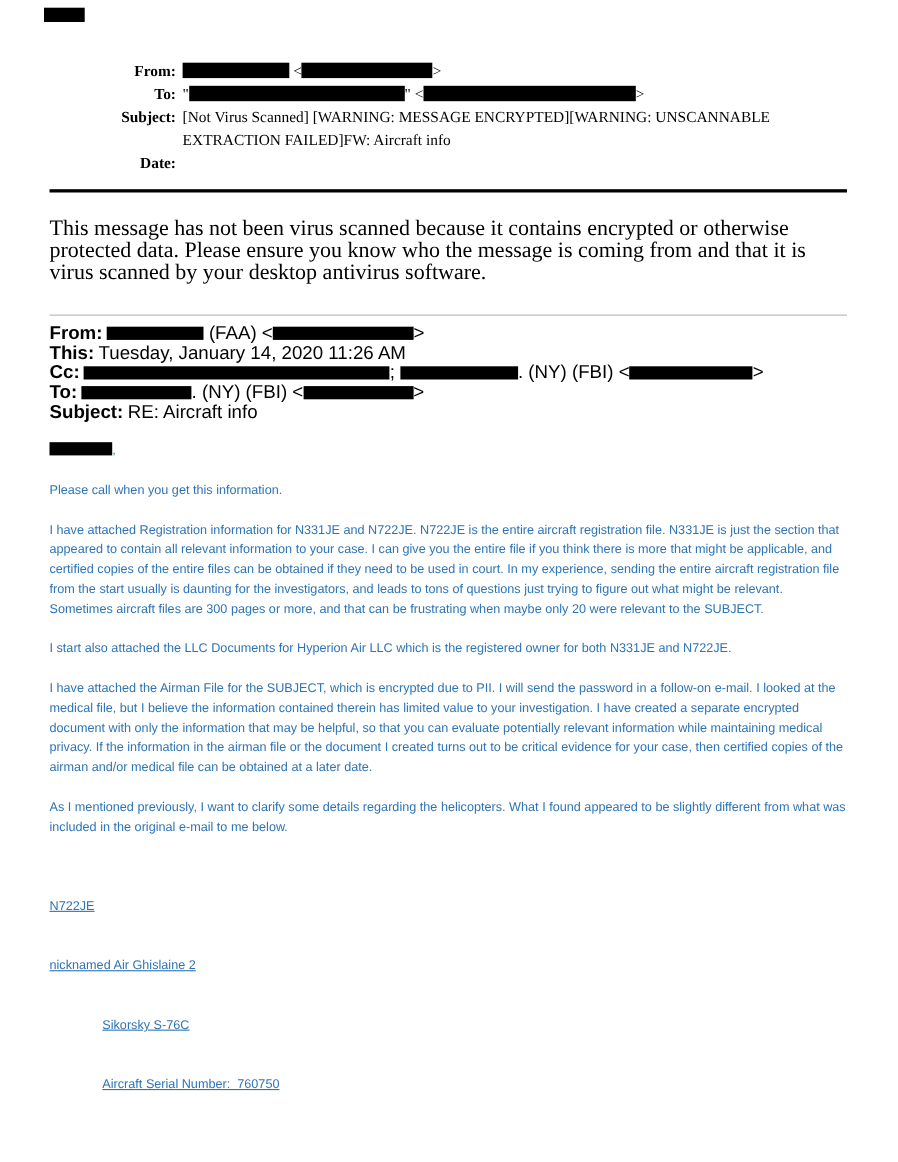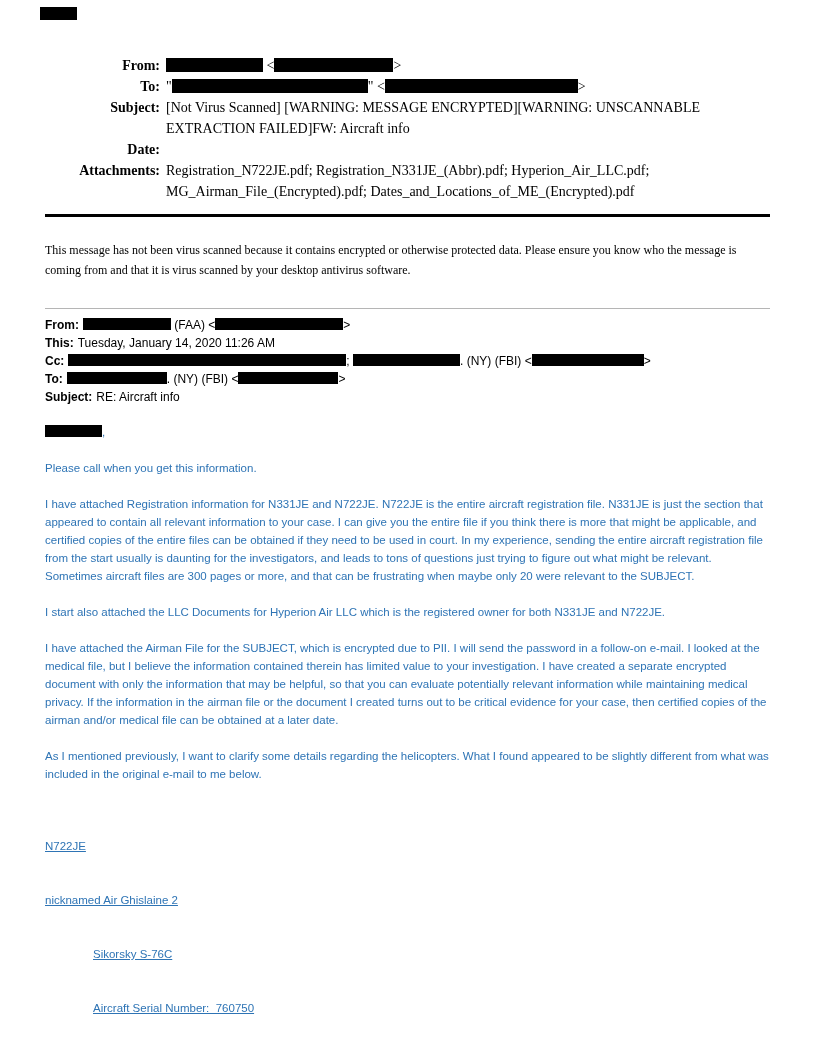--- a/index.html
+++ b/index.html
@@ -21,25 +21,25 @@
   .redact.h12 { height: 12px; vertical-align: -1px; }
   .redact-top { position: absolute; top: 7px; left: 40px; width: 37px; height: 13px; background: #000; }
 
   
   .outer-header { font-size: 14px; line-height: 21px; }
   .hdr-row { display: flex; }
   .hdr-label { width: 115px; flex: none; text-align: right; font-weight: bold; }
   .hdr-value { margin-left: 6px; width: 575px; white-space: pre-wrap; }
 
   .rule-thick { width: 725px; height: 3px; background: #000; margin-top: 12px; }
-  .virus { margin-top: 23px; width: 705px; font-size: 12px; line-height: 20px; }
+  .virus { margin-top: 23px; width: 705px; font-size: 20px; line-height: 20px; }
   .rule-thin { width: 725px; height: 1px; background: #b5b5b5; margin-top: 28px; }
 
   
-  .inner-header { margin-top: 7px; font-family: "Liberation Sans", sans-serif; font-size: 12px; line-height: 18px; }
+  .inner-header { margin-top: 7px; font-family: "Liberation Sans", sans-serif; font-size: 17px; line-height: 18px; }
   .ih-row { white-space: pre-wrap; }
   .ih-label { font-weight: bold; margin-right: 4px; }
 
   
   .body-text { margin-top: 17px; font-family: "Liberation Sans", sans-serif; font-size: 11.5px; line-height: 18px; color: #2E74B5; }
   .para { width: 725px; margin-bottom: 18px; white-space: pre-wrap; }
   .block-line { white-space: pre-wrap; text-decoration: underline; }
   .indent { padding-left: 48px; }
 </style>
 </head>
@@ -57,24 +57,20 @@
     <div class="hdr-row">
       <div class="hdr-label">To:</div>
       <div class="hdr-value"><span>"</span><span class="redact h14" style="width:196px"></span><span>" &lt;</span><span class="redact h14" style="width:193px"></span><span>&gt;</span></div>
     </div>
     <div class="hdr-row">
       <div class="hdr-label">Subject:</div>
       <div class="hdr-value">[Not Virus Scanned] [WARNING: MESSAGE ENCRYPTED][WARNING: UNSCANNABLE EXTRACTION FAILED]FW: Aircraft info</div>
     </div>
     <div class="hdr-row">
       <div class="hdr-label">Date:</div>
-    </div>
-    <div class="hdr-row">
-      <div class="hdr-label">Attachments:</div>
-      <div class="hdr-value">Registration_N722JE.pdf; Registration_N331JE_(Abbr).pdf; Hyperion_Air_LLC.pdf; MG_Airman_File_(Encrypted).pdf; Dates_and_Locations_of_ME_(Encrypted).pdf</div>
     </div>
   </div>
 
   <div class="rule-thick"></div>
 
   <div class="virus">This message has not been virus scanned because it contains encrypted or otherwise protected data. Please ensure you know who the message is coming from and that it is virus scanned by your desktop antivirus software.</div>
 
   <div class="rule-thin"></div>
 
   <div class="inner-header">

